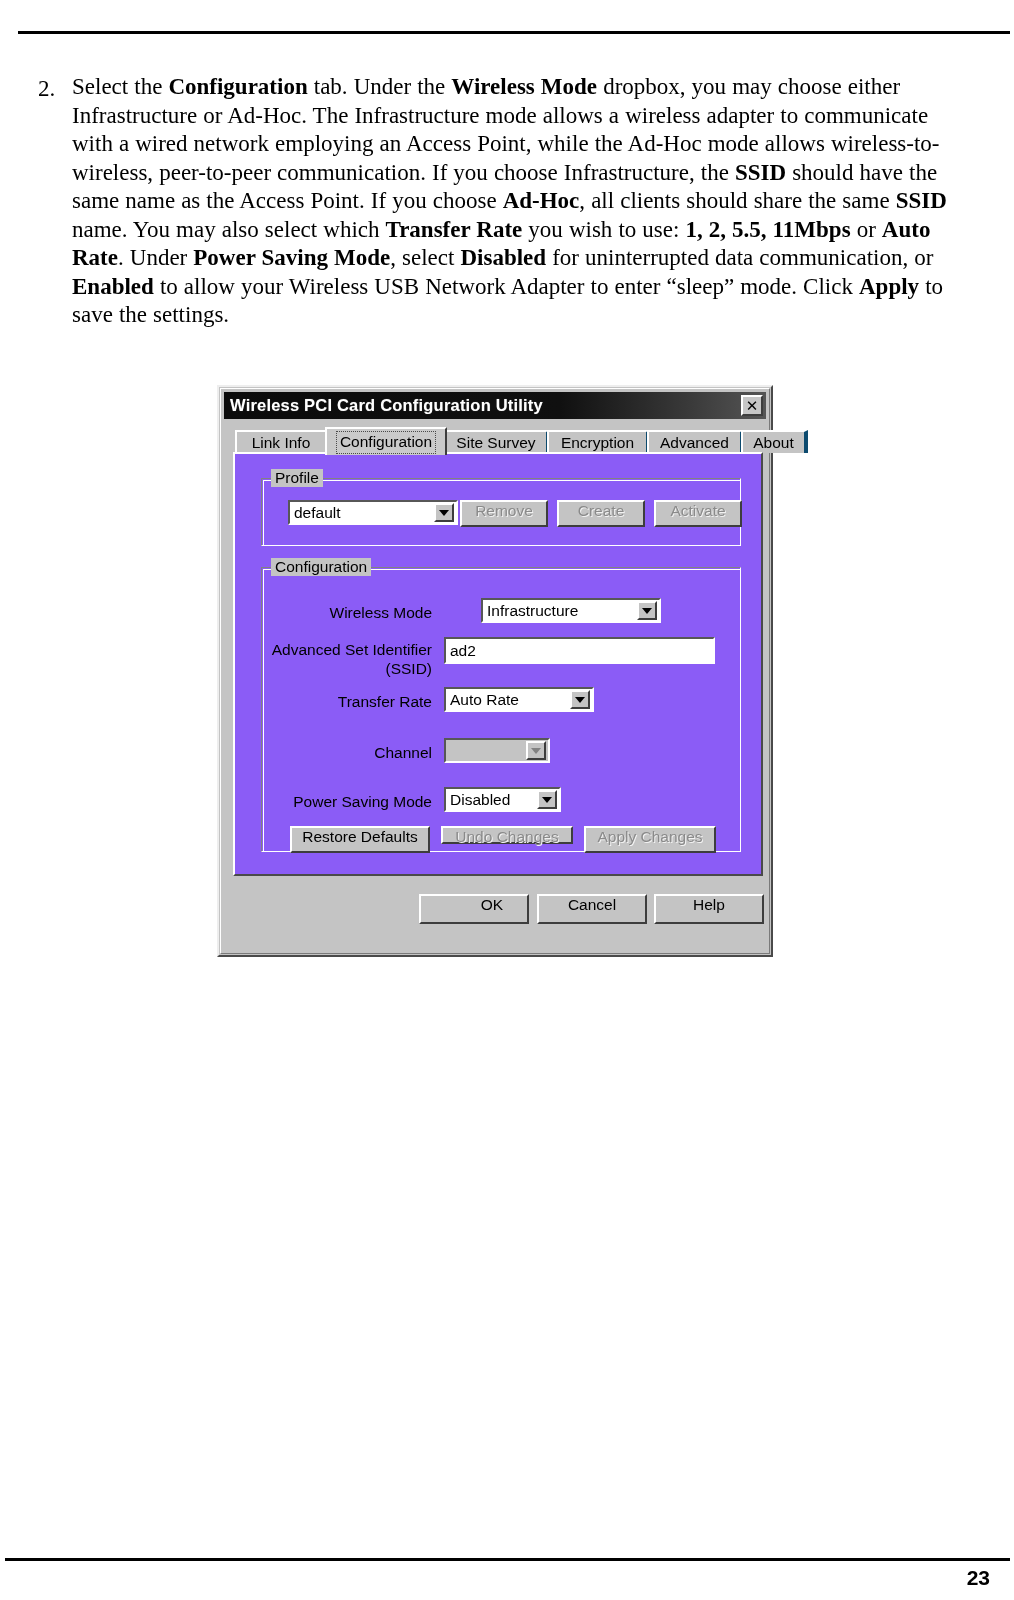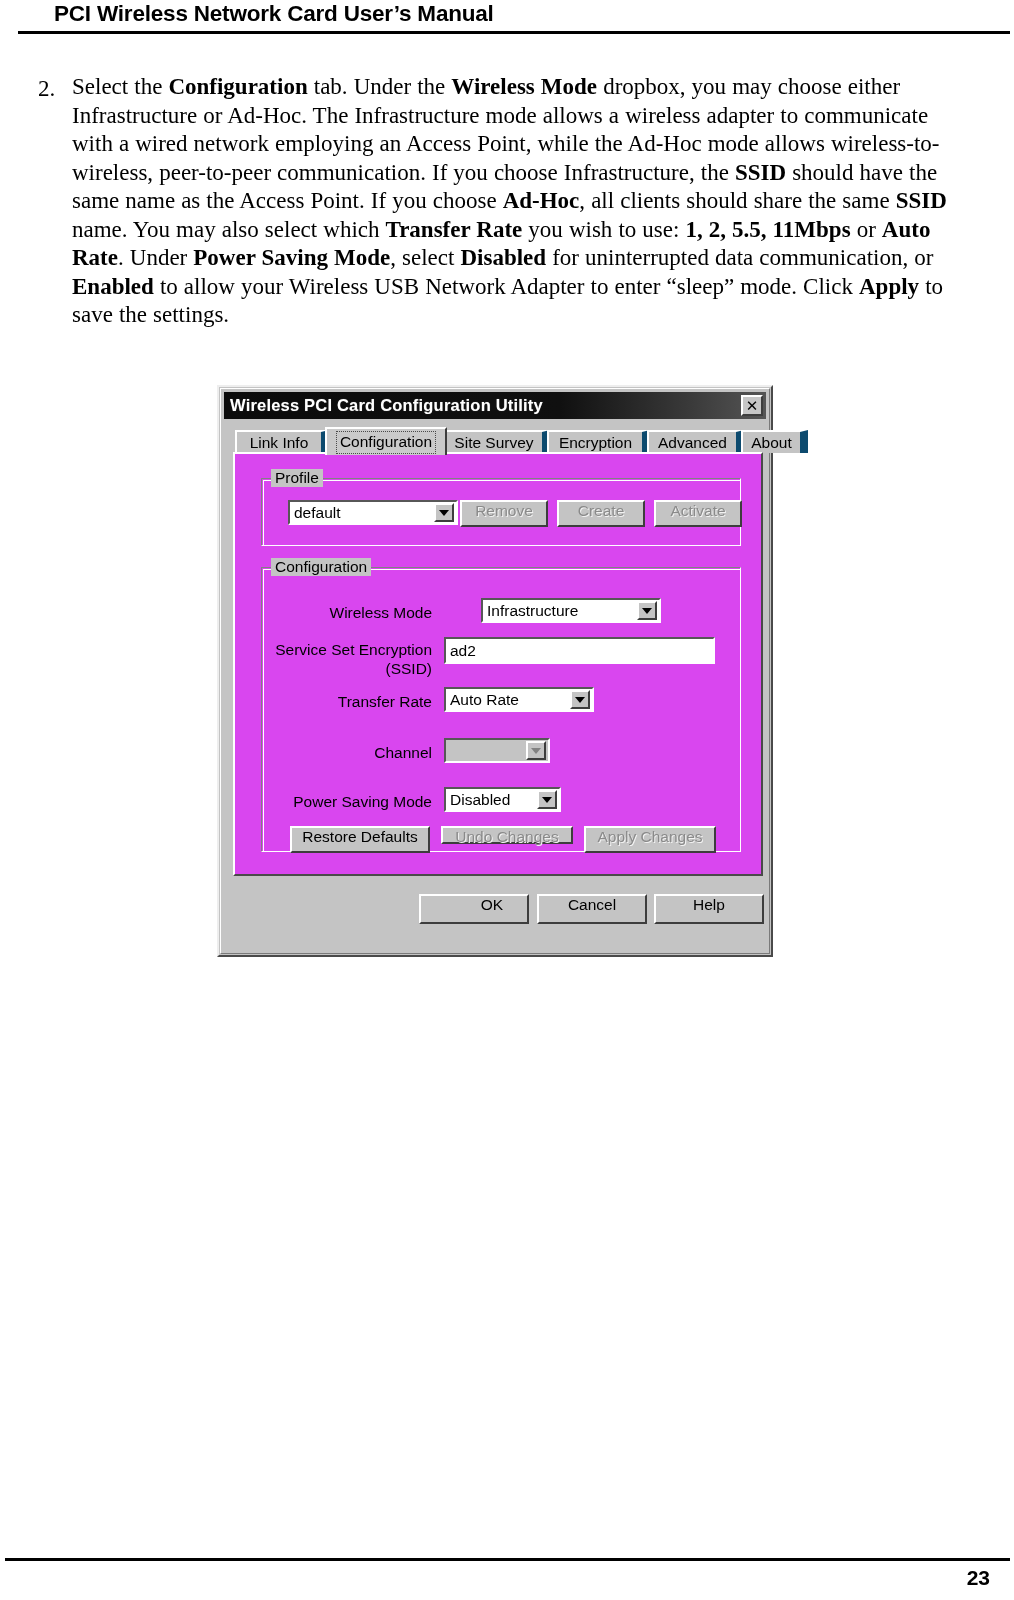--- a/index.html
+++ b/index.html
@@ -145,21 +145,21 @@
     width: 528px;
     height: 26px;
   }
   .tab {
     position: absolute;
     top: 3px;
     height: 23px;
     background: #c4c4c4;
     border-top: 2px solid #ffffff;
     border-left: 2px solid #ffffff;
-    border-right: 8px solid #0c4a6e;
+    border-right: 4px solid #0c4a6e;
     box-sizing: border-box;
     display: flex;
     align-items: center;
     justify-content: center;
     padding: 0 7px;
     font-size: 15.5px;
     white-space: nowrap;
     color: #000;
     cursor: default;
   }
@@ -176,21 +176,21 @@
     border: 1px dotted #4a4a4a;
     padding: 1px 3px 2px 3px;
   }
 
   .tabpanel {
     position: absolute;
     left: 12px;
     top: 63px;
     width: 530px;
     height: 424px;
-    background: #d946ef;
+    background: #8b5cf6;
     border-top: 2px solid #ffffff;
     border-left: 2px solid #ffffff;
     border-right: 2px solid #4a4a4a;
     border-bottom: 2px solid #4a4a4a;
     box-sizing: border-box;
   }
 
   
   .groupbox {
     position: absolute;
@@ -334,21 +334,20 @@
     font-family: "Liberation Sans", "DejaVu Sans", sans-serif;
     font-weight: bold;
     font-size: 21px;
     color: #000;
   }
 </style>
 </head>
 <body>
 
 <div class="page-header">
-  <div class="header-title">PCI Wireless Network Card User’s Manual</div>
   <div class="header-rule"></div>
 </div>
 
 <div class="step-block">
   <div class="step-num">2.</div>
   <div class="step-text" id="step-text"><span>Select the </span><b>Configuration</b><span> tab. Under the </span><b>Wireless Mode</b><span> dropbox, you may choose either Infrastructure or Ad-Hoc. The Infrastructure mode allows a wireless adapter to communicate with a wired network employing an Access Point, while the Ad-Hoc mode allows wireless-to-wireless, peer-to-peer communication. If you choose Infrastructure, the </span><b>SSID</b><span> should have the same name as the Access Point. If you choose </span><b>Ad-Hoc</b><span>, all clients should share the same </span><b>SSID</b><span> name. You may also select which </span><b>Transfer Rate</b><span> you wish to use: </span><b>1, 2, 5.5, 11Mbps</b><span> or </span><b>Auto Rate</b><span>. Under </span><b>Power Saving Mode</b><span>, select </span><b>Disabled</b><span> for uninterrupted data communication, or </span><b>Enabled</b><span> to allow your Wireless USB Network Adapter to enter “sleep” mode. Click </span><b>Apply</b><span> to save the settings.</span></div>
 </div>
 
 <div class="dialog">
   <div class="dialog-inner">
@@ -407,21 +406,21 @@
 
         <div class="field-label" style="left:20px;top:35px;width:150px;">Wireless Mode</div>
         <div class="combo" style="left:182px;top:30px;width:180px;margin-left:37px;">
           <span class="combo-value">Infrastructure</span>
           <span class="combo-arrow">
               <i></i>
             </span>
         </div>
 
         <div class="field-label" style="left:6px;top:72px;width:164px;">
-          <span>Service Set Encryption</span><br>
+          <span>Advanced Set Identifier</span><br>
           <span>(SSID)</span>
         </div>
         <div class="textfield" style="left:182px;top:69px;width:271px;">
           <span>ad2</span>
         </div>
 
         <div class="field-label" style="left:20px;top:124px;width:150px;">Transfer Rate</div>
         <div class="combo" style="left:182px;top:119px;width:150px;">
           <span class="combo-value">Auto Rate</span>
           <span class="combo-arrow">

